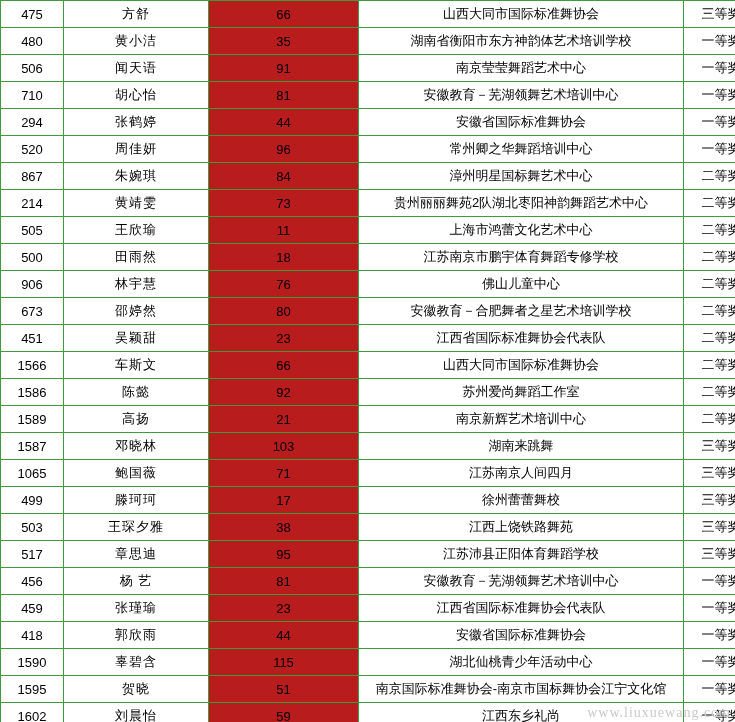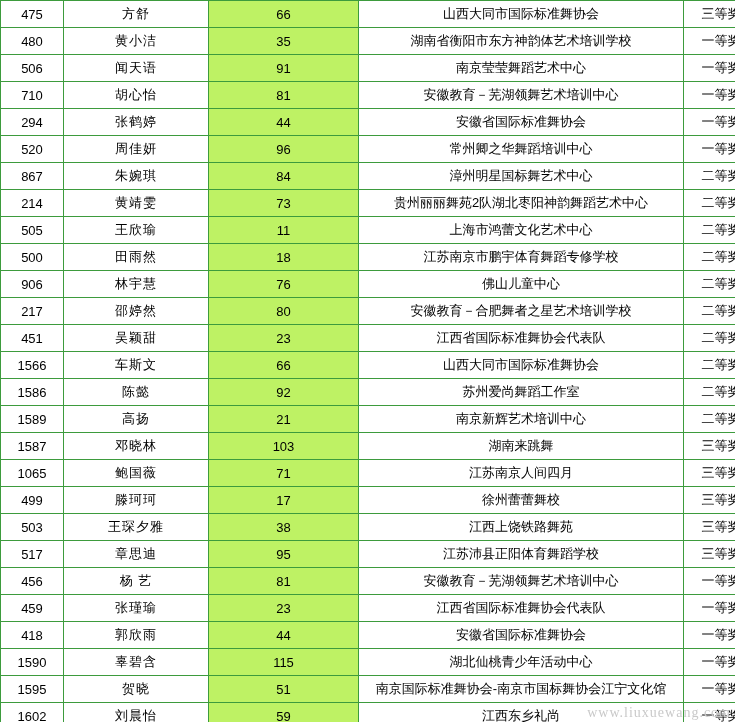--- a/index.html
+++ b/index.html
@@ -25,21 +25,21 @@
     padding: 0 2px;
     font-size: 13px;
     color: #000000;
     text-align: center;
     vertical-align: middle;
     white-space: nowrap;
     overflow: hidden;
   }
   td.col-id    { width: 58px; }
   td.col-name  { width: 140px; letter-spacing: 1px; }
-  td.col-num   { width: 145px; background: #bef264; }
+  td.col-num   { width: 145px; background: #b91c1c; }
   td.col-org   { width: 320px; font-size: 12px; border-radius: 13px; }
   td.col-award { width: 70px; }
   .watermark {
     position: absolute;
     right: 4px;
     bottom: 1px;
     font-size: 14px;
     color: #c9c9c9;
     font-family: "Liberation Serif", serif;
     letter-spacing: 1px;
@@ -122,21 +122,21 @@
         <td class="col-award">二等奖</td>
       </tr>
       <tr>
         <td class="col-id">906</td>
         <td class="col-name">林宇慧</td>
         <td class="col-num">76</td>
         <td class="col-org">佛山儿童中心</td>
         <td class="col-award">二等奖</td>
       </tr>
       <tr>
-        <td class="col-id">217</td>
+        <td class="col-id">673</td>
         <td class="col-name">邵婷然</td>
         <td class="col-num">80</td>
         <td class="col-org">安徽教育－合肥舞者之星艺术培训学校</td>
         <td class="col-award">二等奖</td>
       </tr>
       <tr>
         <td class="col-id">451</td>
         <td class="col-name">吴颖甜</td>
         <td class="col-num">23</td>
         <td class="col-org">江西省国际标准舞协会代表队</td>

